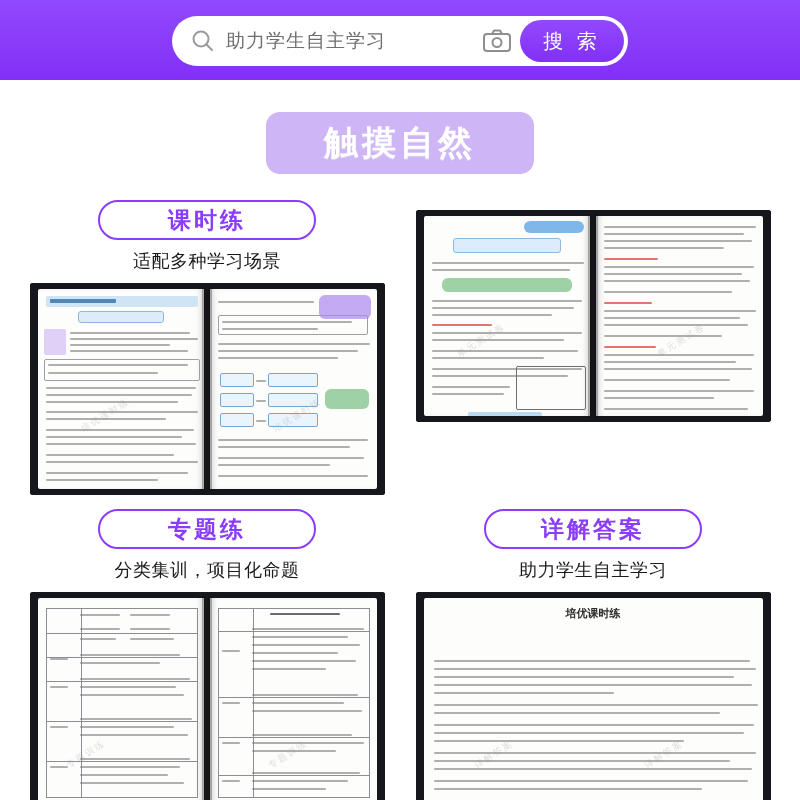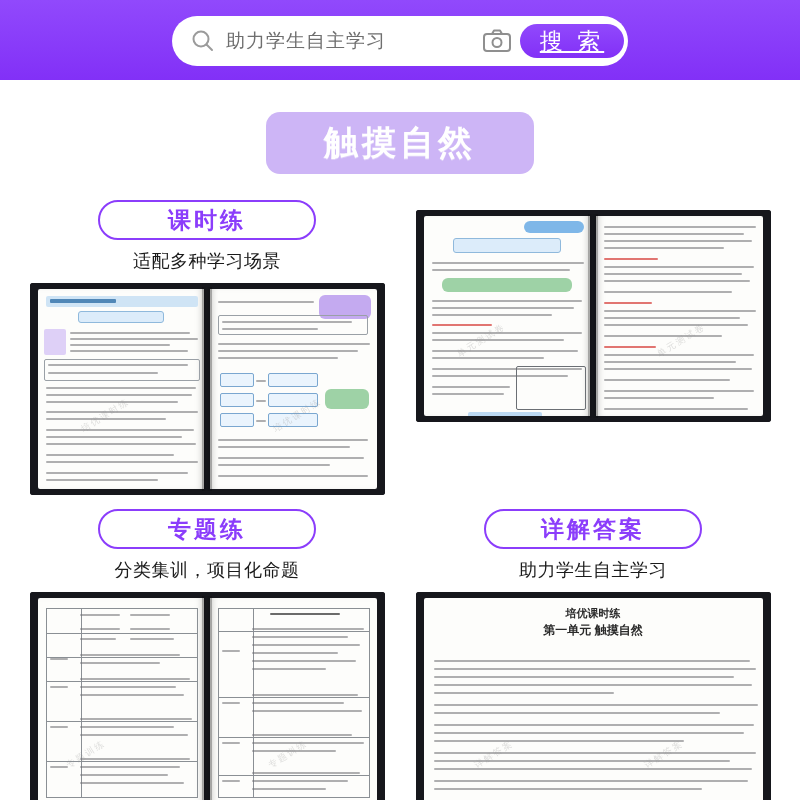--- a/index.html
+++ b/index.html
@@ -48,32 +48,31 @@
     white-space: nowrap;
   }
   .camera-icon-wrap {
     width: 34px; height: 34px;
     display: flex; align-items: center; justify-content: center;
     flex: 0 0 auto;
     margin-right: 6px;
   }
   .search-btn {
     flex: 0 0 auto;
-    width: 104px; height: 34px;
+    width: 104px; height: 42px;
     margin-right: 4px;
     background: #8b3dfb;
     background: linear-gradient(180deg, #9149fc 0%, #8230f7 100%);
     color: #ffffff;
     border: none;
     border-radius: 21px;
-    font-size: 23px;
+    font-size: 20px;
     font-family: "Liberation Sans", sans-serif;
     letter-spacing: 4px;
     cursor: pointer;
-    text-decoration: underline;
   }
 
   
   .main-title-wrap {
     display: flex;
     justify-content: center;
     margin-top: 32px;
   }
   .main-title {
     width: 268px; height: 62px;
@@ -440,21 +439,20 @@
       </div>
     </div>
 
     <div class="cell">
       <div class="pill">详解答案</div>
       <div class="subtitle">助力学生自主学习</div>
       <div class="shot tall">
         <div class="book" style="display:block; padding:6px 8px; background:#16171c;">
           <div class="pg" style="position:absolute; left:8px; right:8px; top:6px; bottom:6px; margin:0; border-radius:2px;">
             <div class="answer-head" style="top:8px; font-size:11px;">培优课时练</div>
-            <div class="answer-head" style="top:24px; font-size:12px;">第一单元  触摸自然</div>
             <div class="ln" style="left:10px; top:62px; width:316px;"></div>
             <div class="ln" style="left:10px; top:70px; width:322px;"></div>
             <div class="ln" style="left:10px; top:78px; width:300px;"></div>
             <div class="ln" style="left:10px; top:86px; width:318px;"></div>
             <div class="ln" style="left:10px; top:94px; width:180px;"></div>
             <div class="ln" style="left:10px; top:106px; width:324px;"></div>
             <div class="ln" style="left:10px; top:114px; width:286px;"></div>
             <div class="ln" style="left:10px; top:126px; width:320px;"></div>
             <div class="ln" style="left:10px; top:134px; width:310px;"></div>
             <div class="ln" style="left:10px; top:142px; width:250px;"></div>

